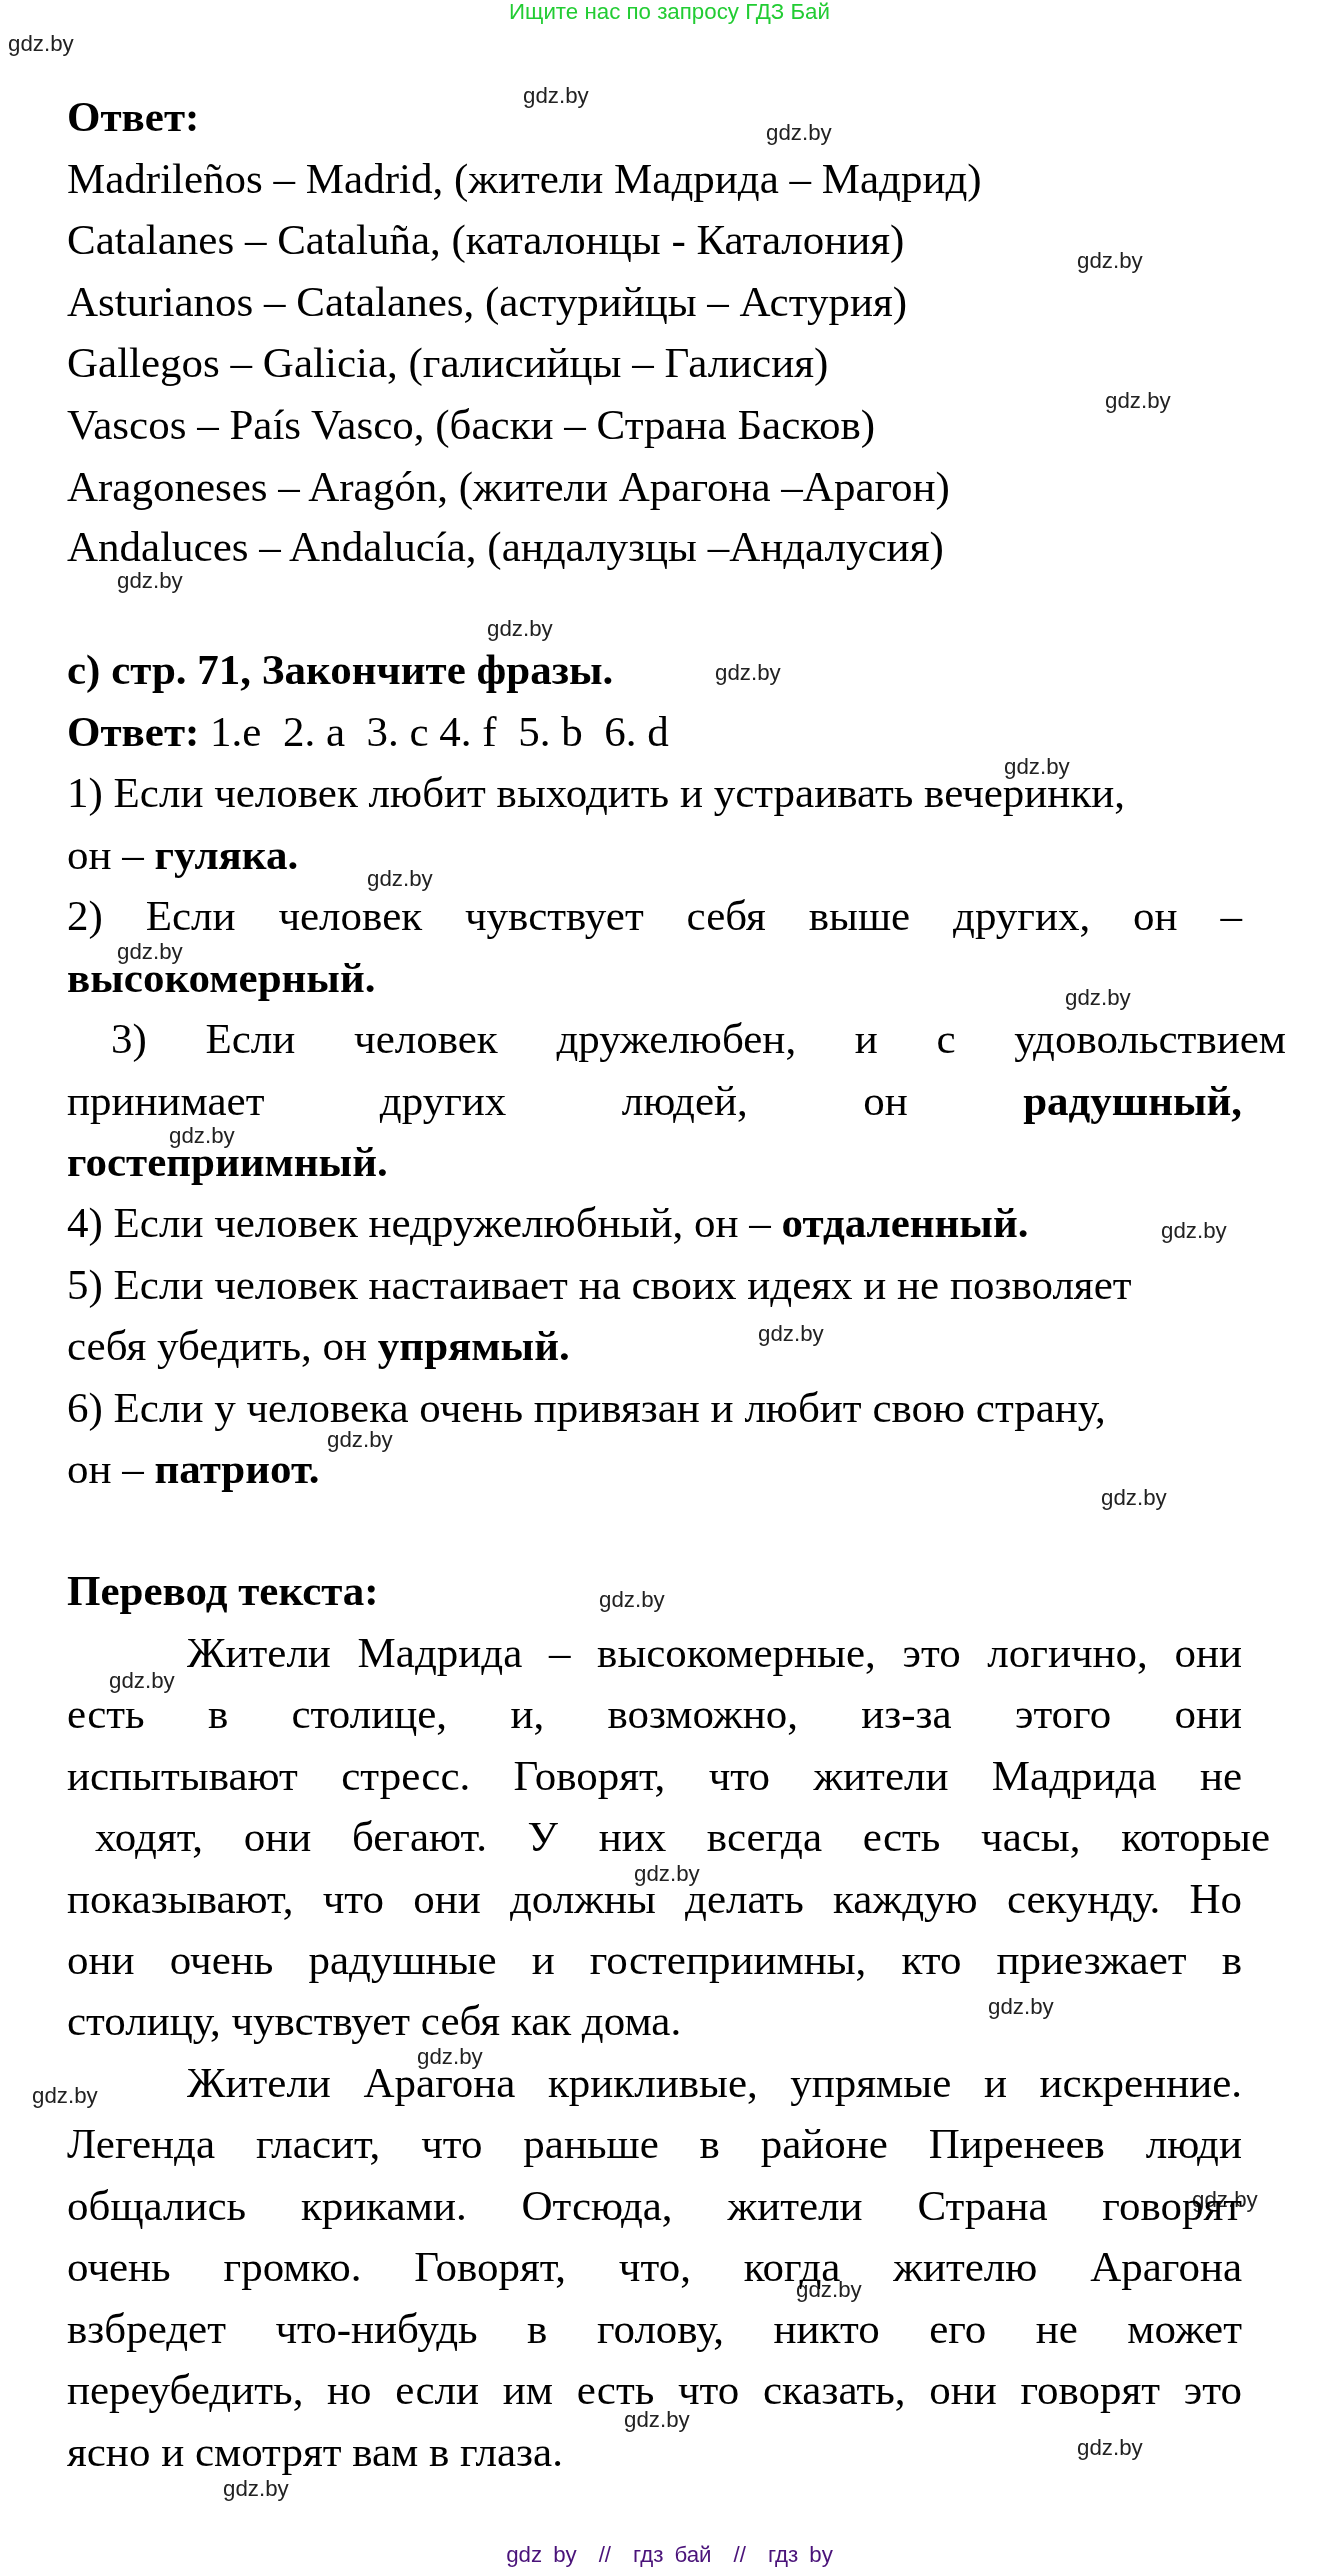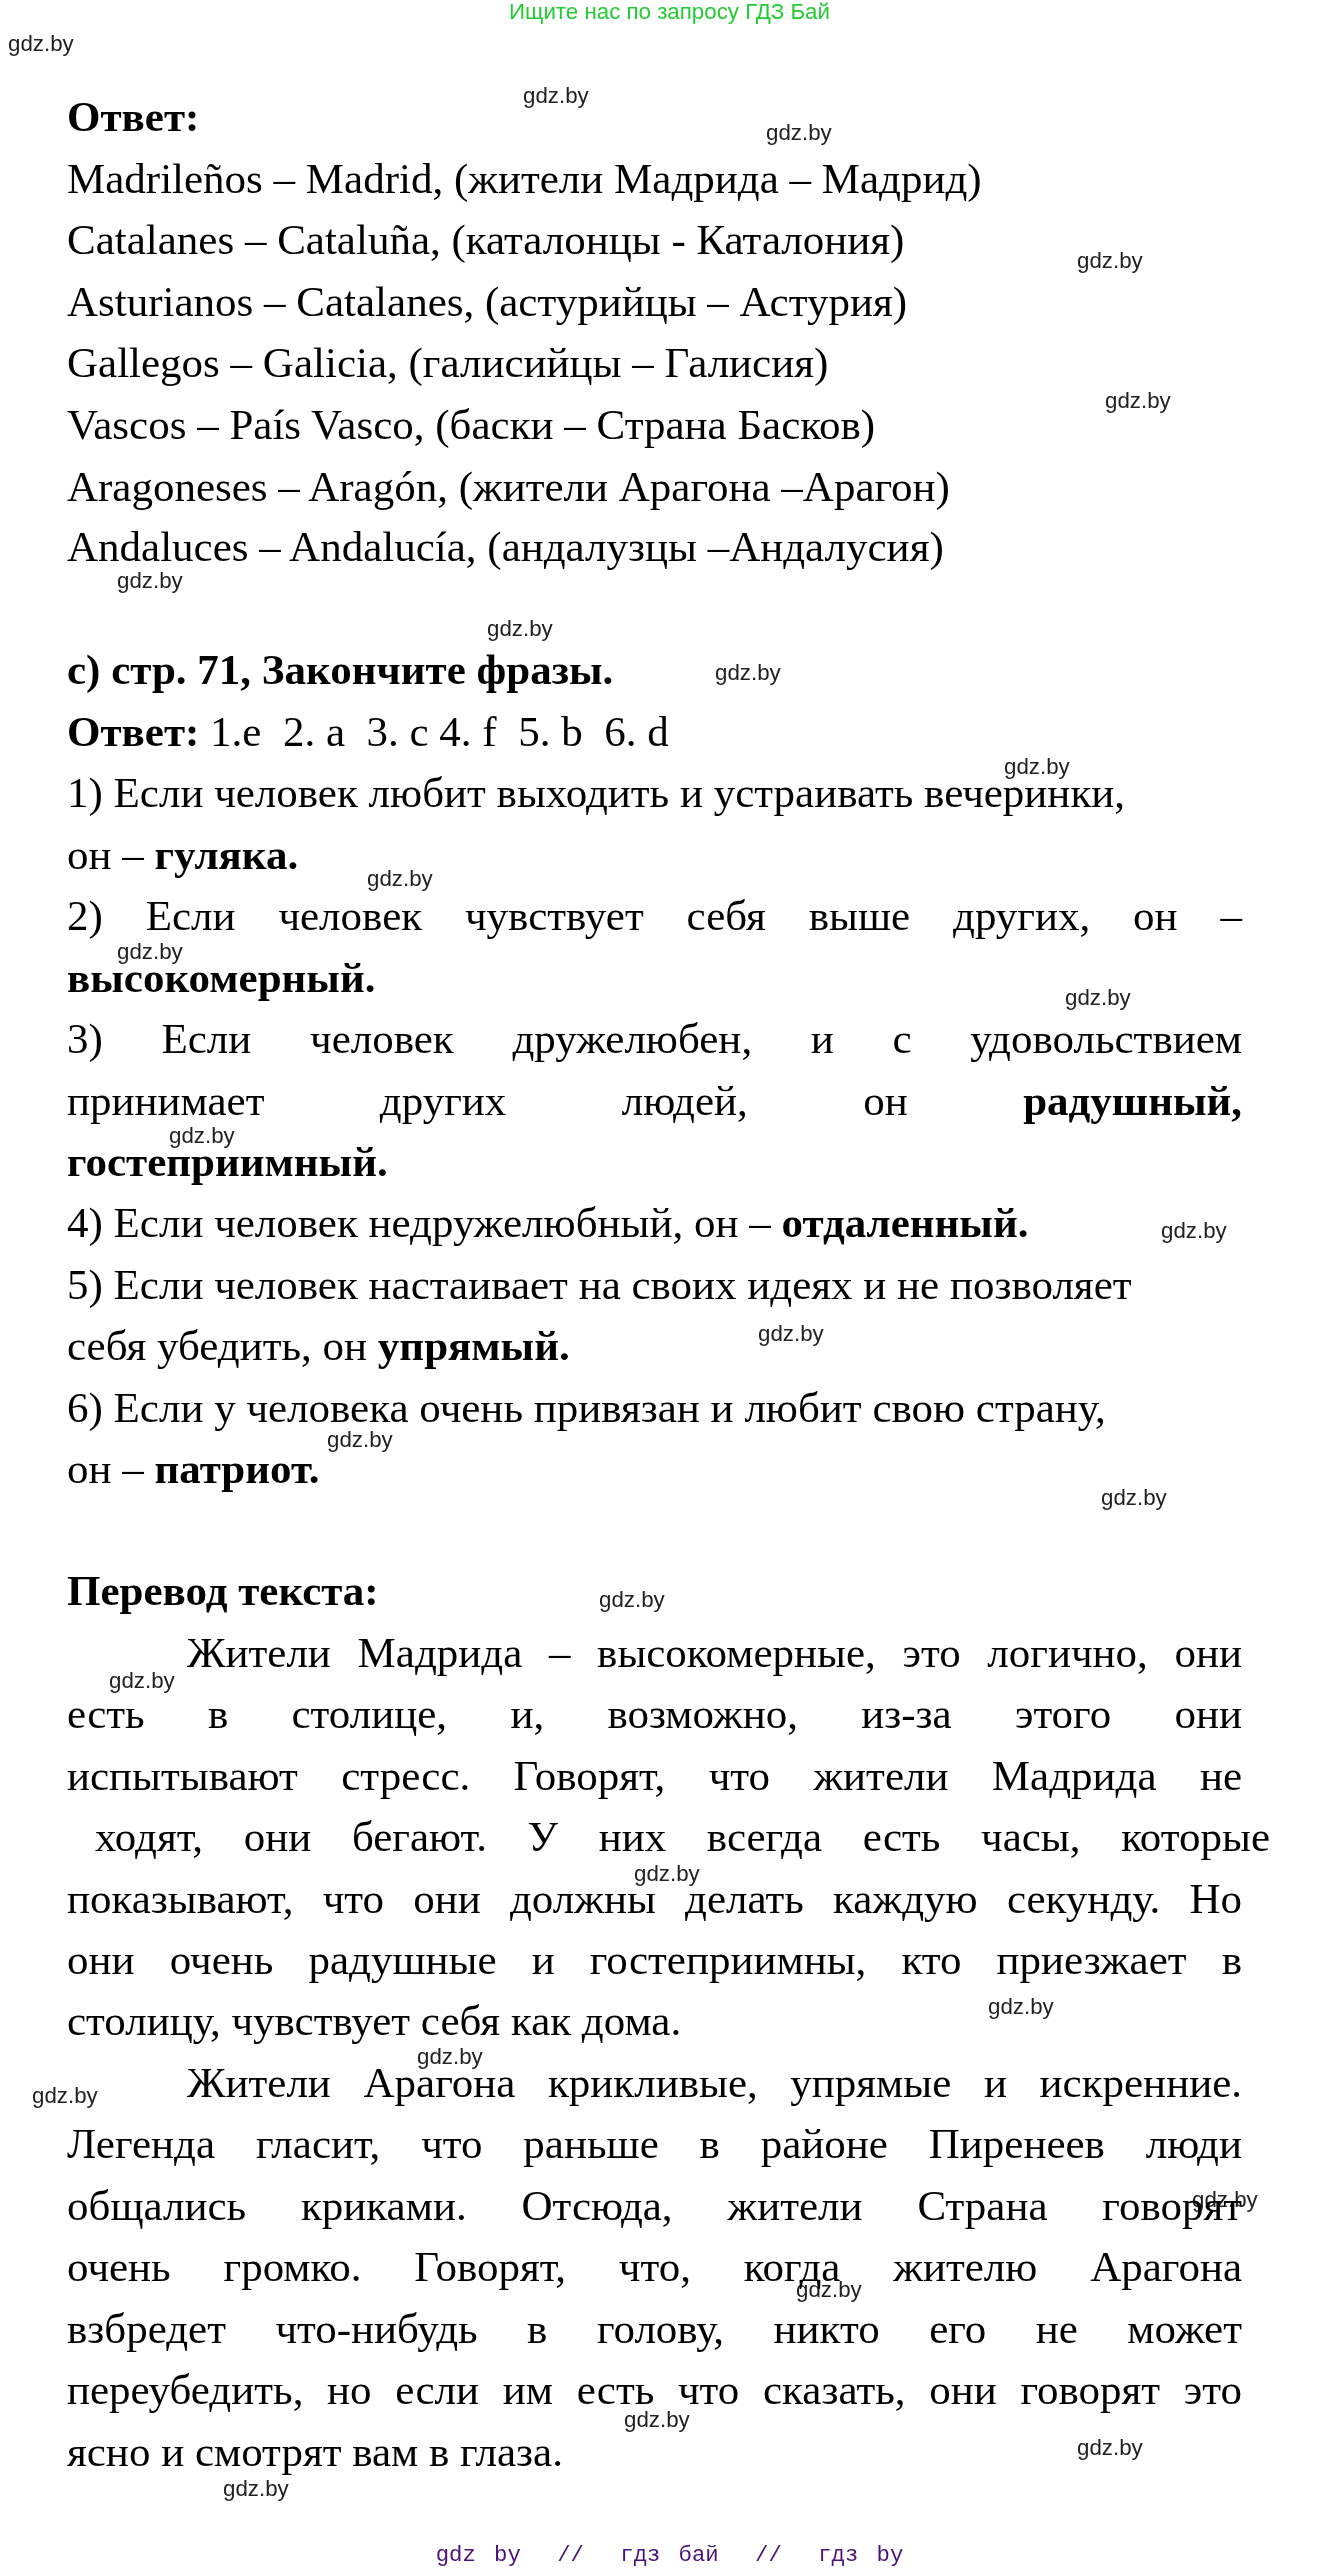--- a/index.html
+++ b/index.html
@@ -3,21 +3,21 @@
   <meta charset="utf-8">
   <style>
     html, body { margin: 0; padding: 0; background: #ffffff; }
     body { width: 1339px; height: 2576px; position: relative; overflow: hidden; }
     .top-banner {
       position: absolute; left: 0; top: 0; width: 1339px; text-align: center;
       font-family: "Liberation Sans", sans-serif; font-size: 22.3px; color: #22cc33; line-height: 24px;
     }
     .footer {
       position: absolute; left: 0; top: 2542px; width: 1339px; text-align: center;
-      font-family: Liberation Mono, monospace; font-size: 22.3px; color: #4a137a; word-spacing: 4.8px;
+      font-family: Liberation Sans, sans-serif; font-size: 22.3px; color: #4a137a; word-spacing: 4.8px;
     }
     .wm {
       position: absolute; font-family: "Liberation Sans", sans-serif; font-size: 22.3px;
       color: #222; line-height: 24px; white-space: nowrap;
     }
     .doc {
       position: absolute; left: 67px; top: 0; width: 1175px;
       font-family: "Liberation Serif", serif; font-size: 43px; color: #000;
     }
     .line { position: absolute; left: 0; white-space: nowrap; line-height: 48px; }
@@ -76,21 +76,21 @@
   </div>
 
   <div class="line" style="top:769px;">1) Если человек любит выходить и устраивать вечеринки,</div>
   <div class="line" style="top:831px;">
     <span>он – </span><span class="b">гуляка.</span>
   </div>
 
   <div class="line just" style="top:892px;">2) Если человек чувствует себя выше других, он –</div>
   <div class="line b" style="top:954px;">высокомерный.</div>
 
-  <div class="line just" style="top:1015px;">3) Если человек дружелюбен, и с удовольствием</div>
+  <div class="line just" style="top:1015px;margin-left:44px;">3) Если человек дружелюбен, и с удовольствием</div>
   <div class="line just" style="top:1077px;font-family:Liberation Serif, serif;">
     <span>принимает других людей, он</span> <span class="b">радушный,</span>
   </div>
   <div class="line b" style="top:1138px;">гостеприимный.</div>
 
   <div class="line" style="top:1199px;">
     <span>4) Если человек недружелюбный, он – </span><span class="b">отдаленный.</span>
   </div>
 
   <div class="line" style="top:1261px;">5) Если человек настаивает на своих идеях и не позволяет</div>

